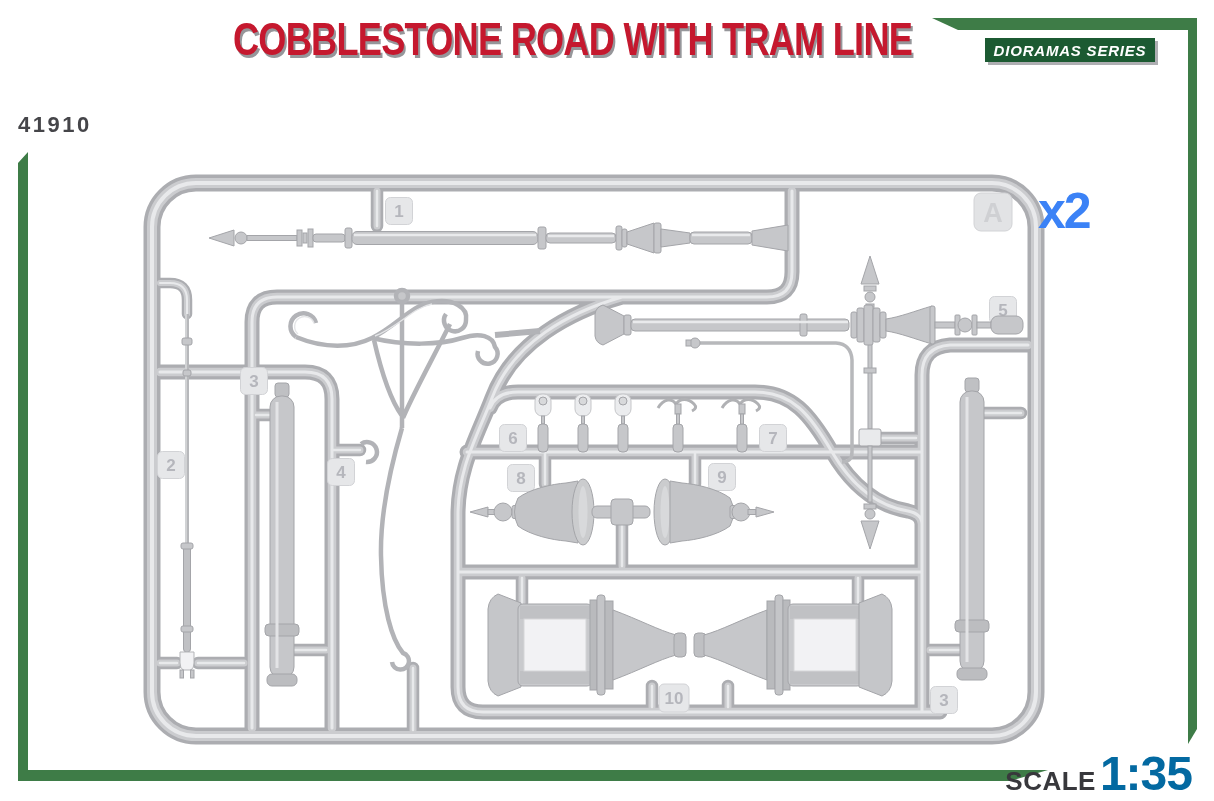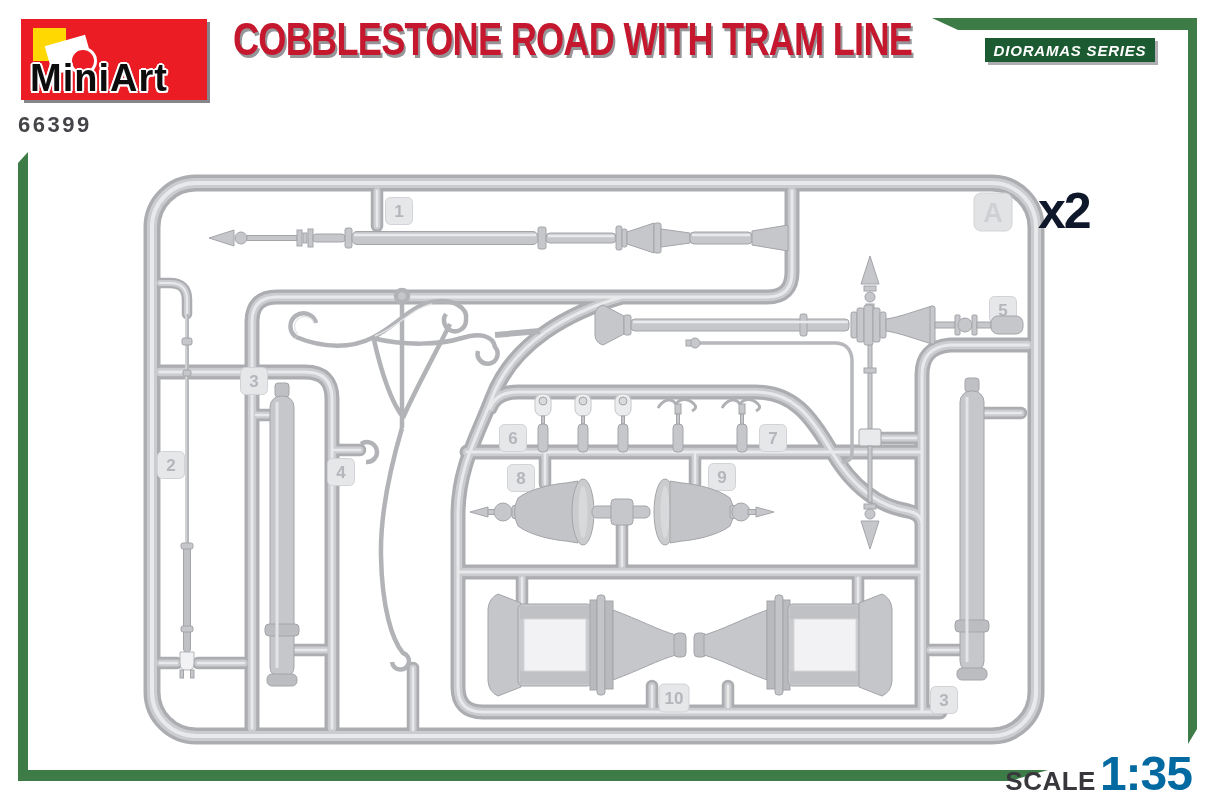--- a/index.html
+++ b/index.html
@@ -26,21 +26,21 @@
              white-space:nowrap;letter-spacing:-1px;transform:scaleX(0.77);transform-origin:left top;
              text-shadow:2.5px 3px 0 #96969a;}
 
   
   .series-badge{left:985px;top:38px;width:170px;height:24px;background:#1c5a32;color:#ffffff;
                 display:flex;align-items:center;justify-content:center;font-size:15px;
                 font-weight:bold;font-style:italic;letter-spacing:0.8px;
                 box-shadow:3px 3px 0 #aeaeb2;}
 
   
-  .qty{left:1038px;top:182px;font-size:50px;font-weight:bold;color:#0f172a;letter-spacing:-2px;}
+  .qty{left:1038px;top:182px;font-size:50px;font-weight:bold;color:#3b82f6;letter-spacing:-2px;}
 
   
   .scale{right:22px;top:746px;display:flex;align-items:baseline;gap:4px;}
   .scale-label{font-size:26px;font-weight:bold;color:#38383c;letter-spacing:0.5px;}
   .scale-value{font-size:48px;font-weight:bold;color:#0369a1;letter-spacing:-1px;}
 
   svg{position:absolute;left:0;top:0;}
   .tag-num{font-family:"Liberation Sans",sans-serif;font-size:17px;font-weight:bold;fill:#b5b6bc;}
   .tag-letter{font-family:"Liberation Sans",sans-serif;font-size:27px;font-weight:bold;fill:#cfd0d3;}
 </style>
@@ -321,27 +321,21 @@
       </g>
     </g>
 
     <g fill="#3e7c47">
       <polygon points="932,18 1197,18 1197,30 958,30"></polygon>
       <polygon points="1188,30 1197,30 1197,729 1188,744"></polygon>
       <polygon points="18,163 28,152 28,770 1048,770 1010,781 18,781"></polygon>
     </g>
   </svg>
 
-  <div class="abs logo">
-    <div class="logo-yellow"></div>
-    <div class="logo-white"></div>
-    <div class="logo-reddot"></div>
-    <div class="logo-text">MiniArt</div>
-  </div>
-  <div class="abs product-code">66399</div>
+  <div class="abs product-code">41910</div>
 
   <div class="abs kit-title">COBBLESTONE ROAD WITH TRAM LINE</div>
 
   <div class="abs series-badge">DIORAMAS SERIES</div>
 
   <div class="abs qty">x2</div>
 
   <div class="abs scale">
     <span class="scale-label">SCALE</span>
     <span class="scale-value">1:35</span>

